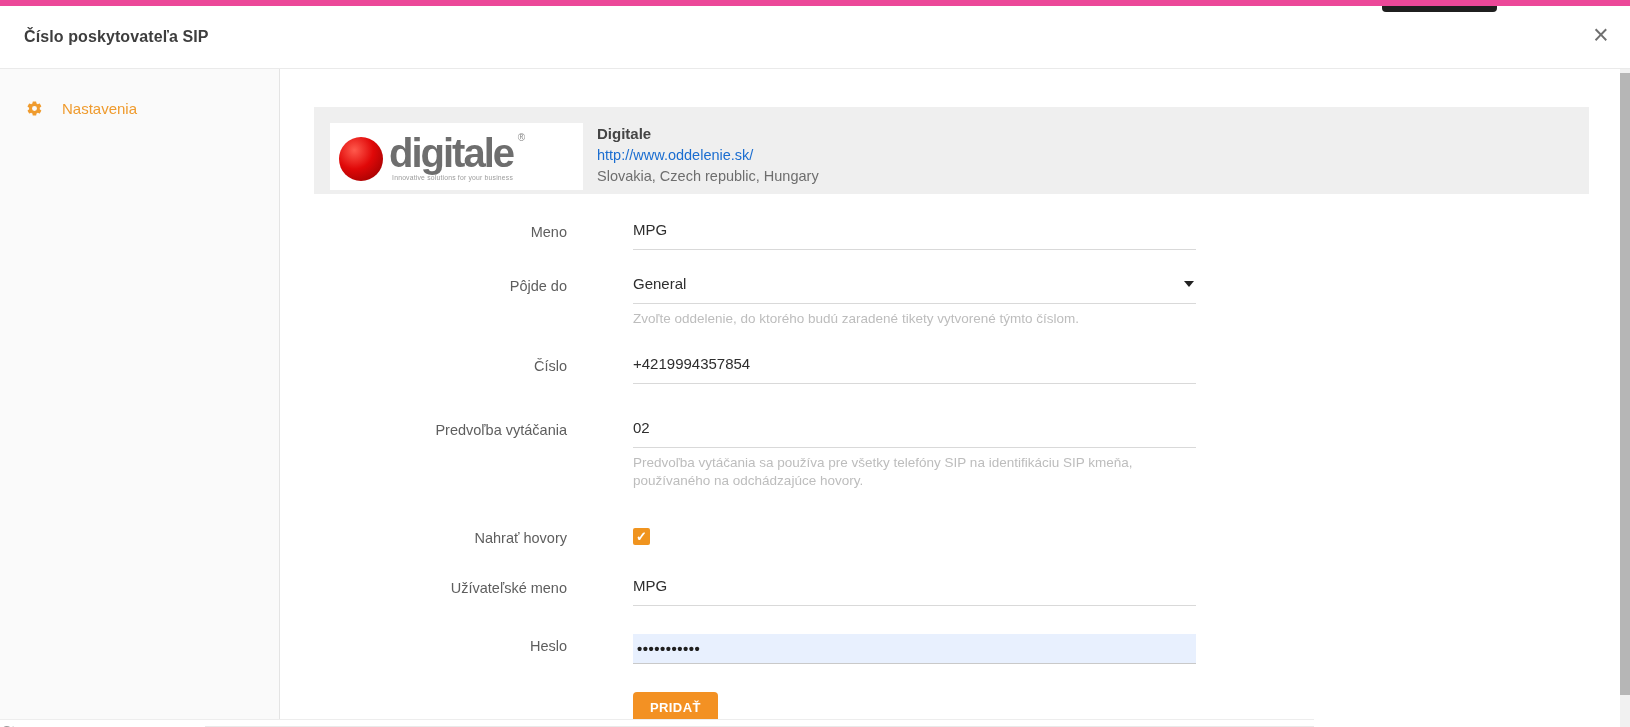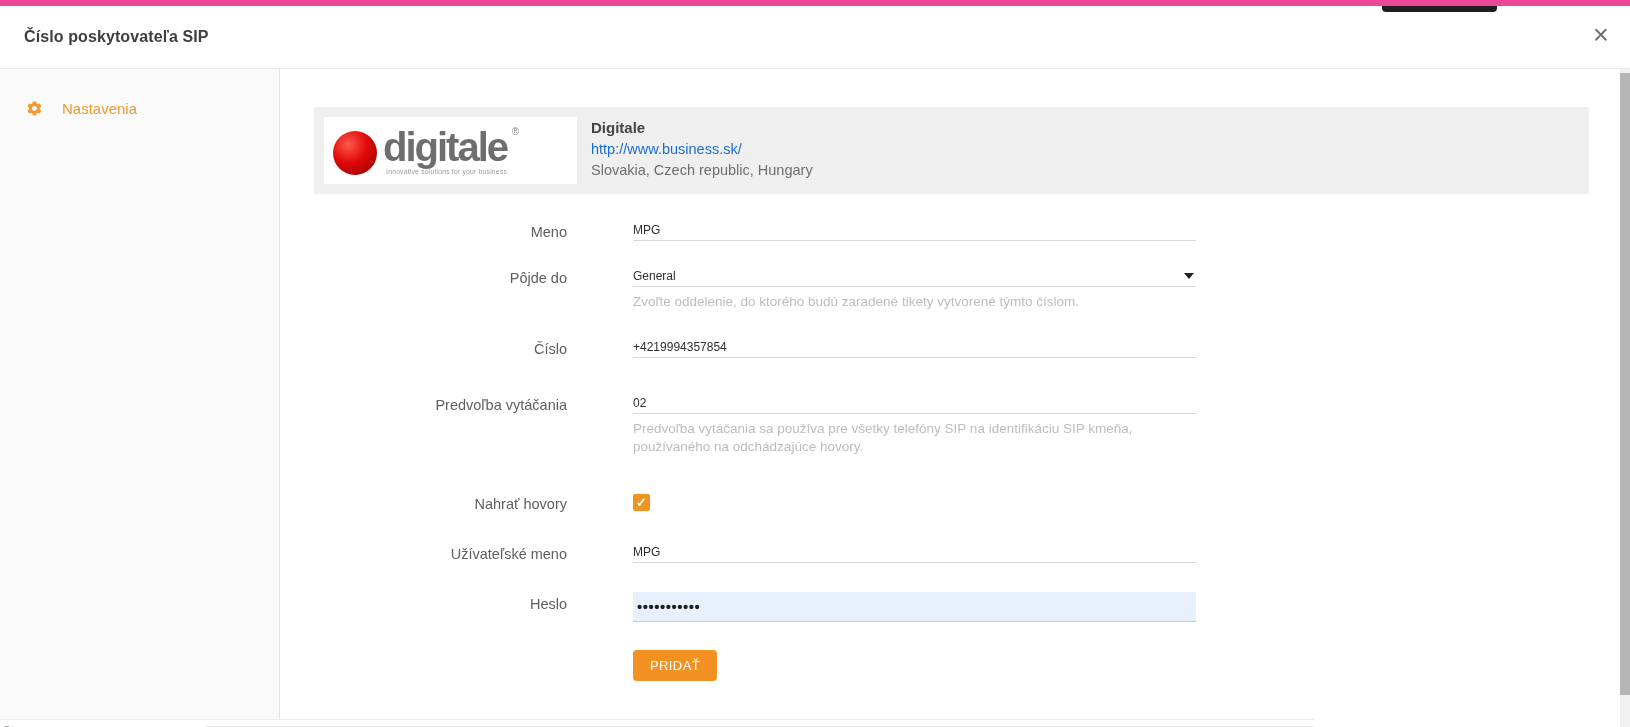--- a/index.html
+++ b/index.html
@@ -37,21 +37,21 @@
     padding-top:31px; flex-shrink:0;
   }
   .nav-item { display:flex; align-items:center; padding-left:26px; cursor:pointer; }
   .gear-svg { width:17px; height:17px; flex-shrink:0; }
   .nav-label { margin-left:19px; font-size:15px; color:#ef9b2e; }
 
   .content { flex:1; padding:38px 0 0 34px; background:#fff; }
 
   
   .card {
-    width:1275px; height:87px; background:#efefef; display:flex; padding:10px;
+    width:1275px; height:87px; background:#efefef; display:flex; padding:16px;
   }
   .logo-box {
     width:253px; height:67px; background:#fff; display:flex; align-items:center;
     padding-left:9px; flex-shrink:0;
   }
   .logo-ball {
     width:44px; height:44px; border-radius:50%; margin-top:4px;
     background:radial-gradient(circle at 35% 30%, #ff5a4d 0%, #e00808 45%, #8c0000 100%);
     flex-shrink:0;
   }
@@ -66,22 +66,22 @@
   .prov-info { margin-left:14px; padding-top:1px; }
   .prov-name { font-size:15px; font-weight:bold; color:#454545; line-height:20px; }
   .prov-url { font-size:14.5px; color:#1a6dd0; line-height:20px; margin-top:1px; cursor:pointer; }
   .prov-countries { font-size:14.5px; color:#6e6e6e; line-height:20px; margin-top:1px; }
 
   
   .row { display:flex; align-items:flex-start; }
   .lbl { width:253px; text-align:right; font-size:14.5px; color:#5e5e5e; padding-top:2px; line-height:20px; }
   .val { margin-left:66px; width:563px; }
   .input-line {
-    font-size:12px; color:#2e2e2e; line-height:20px;
-    padding-bottom:0; border-bottom:1px solid #d9d9d9; position:relative; cursor:text;
+    font-size:15px; color:#2e2e2e; line-height:20px;
+    padding-bottom:9px; border-bottom:1px solid #d9d9d9; position:relative; cursor:text;
   }
   .select-line { cursor:pointer; }
   .dd-arrow {
     position:absolute; right:2px; top:7px; width:0; height:0;
     border-left:5px solid transparent; border-right:5px solid transparent;
     border-top:6px solid #222;
   }
   .helper { font-size:13.5px; color:#bdbdbd; line-height:18px; margin-top:6px; }
   .checkbox {
     width:17px; height:17px; background:#f0941f; border-radius:2px;
@@ -93,21 +93,21 @@
     border-bottom:1px solid #c9c9c9; font-size:15px; font-weight:bold; color:#1f1f1f;
     letter-spacing:.5px; cursor:text;
   }
   .m1 { margin-top:26px; } .m2 { margin-top:24px; } .m3 { margin-top:26px; }
   .m4 { margin-top:34px; } .m5 { margin-top:36px; } .m6 { margin-top:28px; }
   .m7 { margin-top:28px; } .m8 { margin-top:28px; }
   .submit-btn {
     display:inline-block; margin-left:319px; padding:8px 17px 8px 17px;
     background:#f39123; border:none; border-radius:4px; color:#fff;
     font-family:"Liberation Sans", sans-serif;
-    font-size:13px; font-weight:normal; letter-spacing:.4px; cursor:pointer;
+    font-size:13px; font-weight:bold; letter-spacing:.4px; cursor:pointer;
   }
 
   
   .bottom-strip {
     position:absolute; top:713px; left:0; width:1314px; height:14px;
     background:#fff; border-top:1px solid #ededed; overflow:hidden; z-index:2;
   }
   .strana { position:absolute; left:2px; top:3px; font-size:14px; color:#9b9b9b; }
   .pager-bar { position:absolute; left:205px; top:6px; right:0; height:9px; background:#e9e9e9; }
   .pager-btn { position:absolute; left:209px; top:7px; width:36px; height:8px; background:#f4f4f4; }
@@ -148,21 +148,21 @@
         <div class="logo-box">
           <div class="logo-ball"></div>
           <div class="logo-text-wrap">
             <div class="logo-word">digitale</div>
             <div class="logo-reg">®</div>
             <div class="logo-tagline">Innovative solutions for your business</div>
           </div>
         </div>
         <div class="prov-info">
           <div class="prov-name">Digitale</div>
-          <div class="prov-url">http://www.business.sk/</div>
+          <div class="prov-url">http://www.oddelenie.sk/</div>
           <div class="prov-countries">Slovakia, Czech republic, Hungary</div>
         </div>
       </div>
 
       <div class="row m1">
         <div class="lbl">Meno</div>
         <div class="val">
           <div class="input-line">MPG</div>
         </div>
       </div>

